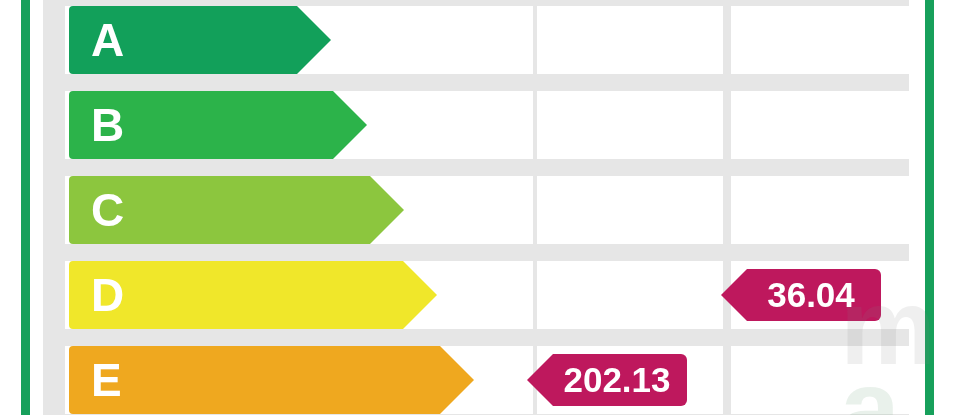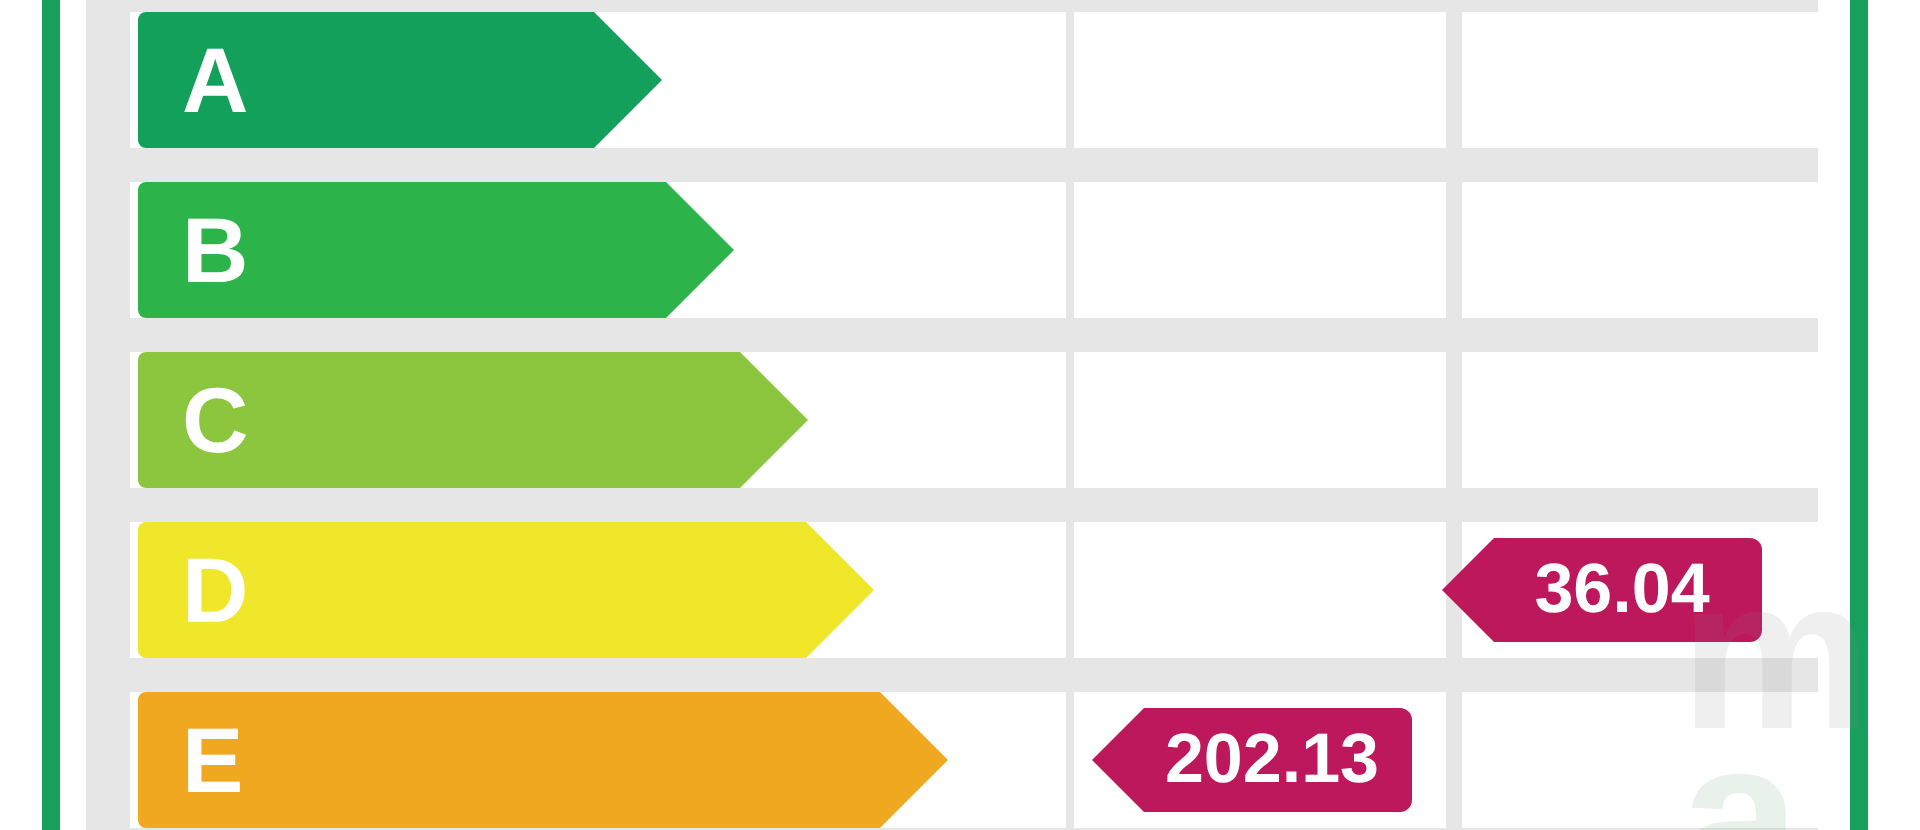--- a/index.html
+++ b/index.html
@@ -207,21 +207,21 @@
           </div>
           <div class="value-badge" style="left: 678px; width: 160px;">36.04</div>
         </div>
         <div class="band-row" style="top: 366px;">
           <div class="cell label-bg"></div>
           <div class="cell energy"></div>
           <div class="cell co2"></div>
           <div class="band-arrow" style="background: rgb(239, 168, 31); width: 405px; clip-path: polygon(0px 0px, calc(100% - 34px) 0px, 100% 50%, calc(100% - 34px) 100%, 0px 100%);">
             <span class="band-letter">E</span>
           </div>
-          <div class="value-badge" style="left: 503px; width: 160px;">202.13</div>
+          <div class="value-badge" style="left: 484px; width: 160px;">202.13</div>
         </div>
       </div>
 
   </div>
 
   <div id="watermark">
     <span class="wm-b">m</span>
     <span class="wm-a">a</span>
   </div>
 

